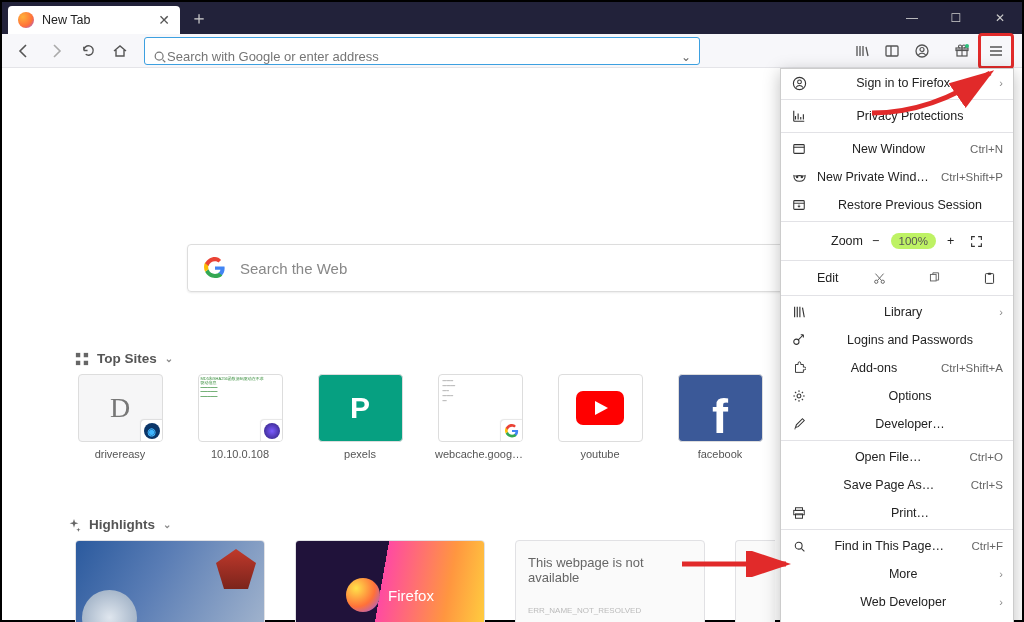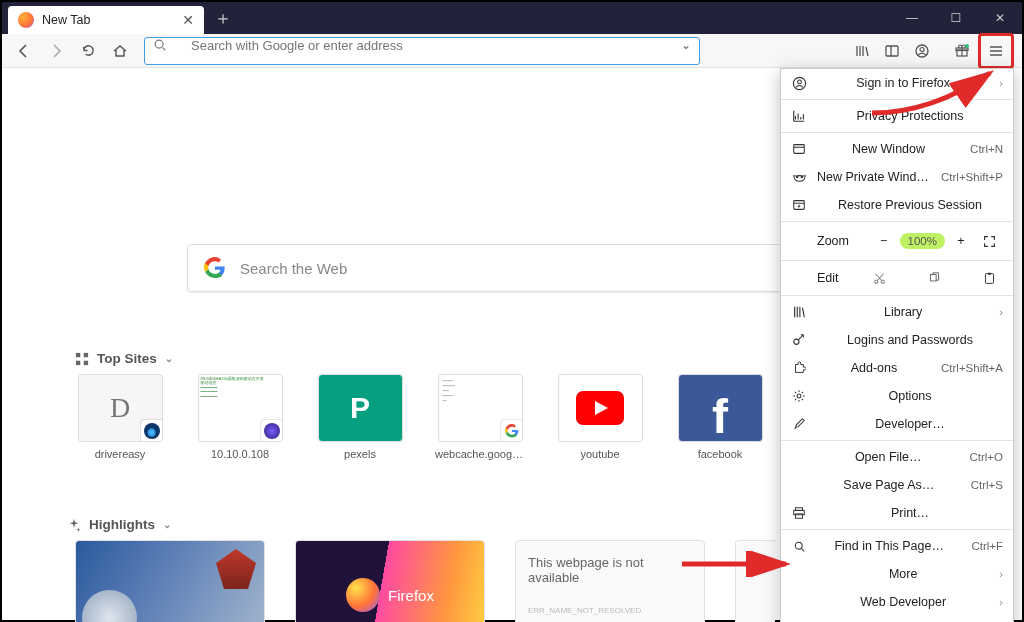--- a/index.html
+++ b/index.html
@@ -1,32 +1,32 @@
 <!DOCTYPE html>
 <html><head>
 <meta charset="utf-8">
 <style>
   * { box-sizing: border-box; margin: 0; padding: 0; font-family: "Segoe UI", Arial, sans-serif; }
   html, body { width: 1024px; height: 622px; overflow: hidden; background: #fff; }
   .frame { width: 1024px; height: 622px; border: 2px solid #000; position: relative; background: #fff; }
 
   
   .titlebar { height: 32px; background: #22223a; display: flex; align-items: stretch; }
-  .tab { display: flex; align-items: center; background: #fff; margin: 4px 0 0 6px; padding: 0 10px; border-top-left-radius: 4px; border-top-right-radius: 4px; gap: 8px; width: 196px; overflow:hidden;}
+  .tab { display: flex; align-items: center; background: #fff; margin: 4px 0 0 6px; padding: 0 10px; border-top-left-radius: 4px; border-top-right-radius: 4px; gap: 8px; width: 172px; overflow:hidden;}
   .tab .fx { width:16px; height:16px; border-radius:50%; background: radial-gradient(circle at 30% 30%, #ffb03a, #ff7139 60%, #9059ff 100%); }
   .tab span { font-size: 12.5px; color: #222; flex:1; }
   .tab .close { color:#555; font-size:14px; cursor:pointer; }
   .newtab-btn { color:#ccc; font-size:18px; display:flex; align-items:center; padding:0 10px; cursor:pointer; }
   .win-controls { margin-left:auto; display:flex; }
   .win-controls div { width:44px; display:flex; align-items:center; justify-content:center; color:#ccc; font-size:12px; cursor:pointer; }
 
   
   .toolbar { height: 34px; background:#f7f7fa; border-bottom:1px solid #e4e4e8; display:flex; align-items:center; padding:0 8px; gap:4px; }
   .tbtn { width:28px; height:28px; display:flex; align-items:center; justify-content:center; color:#555; border-radius:4px; cursor:pointer; }
-  .urlbar { flex:0 0 556px; margin-left:6px; height:28px; border:1px solid #3da0e0; border-radius:3px; display:flex; align-items:flex-start; padding:0 8px; gap:24px; background:#fff; }
+  .urlbar { flex:0 0 556px; margin-left:6px; height:28px; border:1px solid #3da0e0; border-radius:3px; display:flex; align-items:flex-end; padding:0 8px; gap:0; background:#fff; }
   .urlbar svg { flex:none; }
   .urlbar input { flex:1; border:none; outline:none; font-size:13px; color:#777; }
   .urlbar .chev { color:#666; font-size:12px; }
   .tool-right { margin-left:auto; display:flex; gap:2px; align-items:center; }
   .hamburger-hl { border:3px solid #e12a2a; border-radius:4px; padding:1px; }
 
   
   .content { position:relative; height: calc(100% - 66px); background:#fff; }
   .searchbox { position:absolute; left:185px; top:176px; width:610px; height:48px; border:1px solid #ddd; border-radius:4px; box-shadow:0 1px 2px rgba(0,0,0,.08); display:flex; align-items:center; padding:0 16px; gap:14px; }
   .g-logo { width:22px; height:22px; position:relative; }
@@ -49,21 +49,21 @@
   .hcard .img { flex:1; }
 
   
   .menu { position:absolute; right:8px; top:0; width:234px; background:#fff; border:1px solid #ccc; box-shadow:0 4px 16px rgba(0,0,0,.25); font-size:12.5px; color:#222; }
   .mrow { display:flex; align-items:center; height:28px; padding:0 10px; gap:10px; cursor:pointer; }
   .mrow .ico { width:16px; height:16px; display:flex; align-items:center; justify-content:center; color:#333; flex:none; }
   .mrow .lab { flex:1; white-space:nowrap; overflow:hidden; text-overflow:ellipsis;text-align:center; }
   .mrow .sc { color:#666; font-size:11.5px; }
   .mrow .chev { color:#888; font-size:11px; }
   .msep { height:1px; background:#e2e2e6; margin:2px 0; }
-  .zoomrow { display:flex; align-items:center; height:34px; padding:0 10px; gap:0; }
+  .zoomrow { display:flex; align-items:center; height:34px; padding:0 24px; gap:0; }
   .zoomrow .lab { flex:1; padding-left:26px; }
   .zbtn { width:28px; height:24px; display:flex; align-items:center; justify-content:center; color:#222; cursor:pointer; }
   .zpct { background:#bef264; border-radius:10px; padding:2px 8px; font-size:11.5px; color:#555; margin:0 2px; }
   .editrow { display:flex; align-items:center; height:30px; padding:0 10px;gap:27px; }
   .editrow .lab { flex:1; padding-left:26px; }
   .ebtn { width:28px; height:24px; display:flex; align-items:center; justify-content:center; color:#555; cursor:pointer; }
 
   
   .arrow1, .arrow2 { position:absolute; pointer-events:none; }
 </style>

